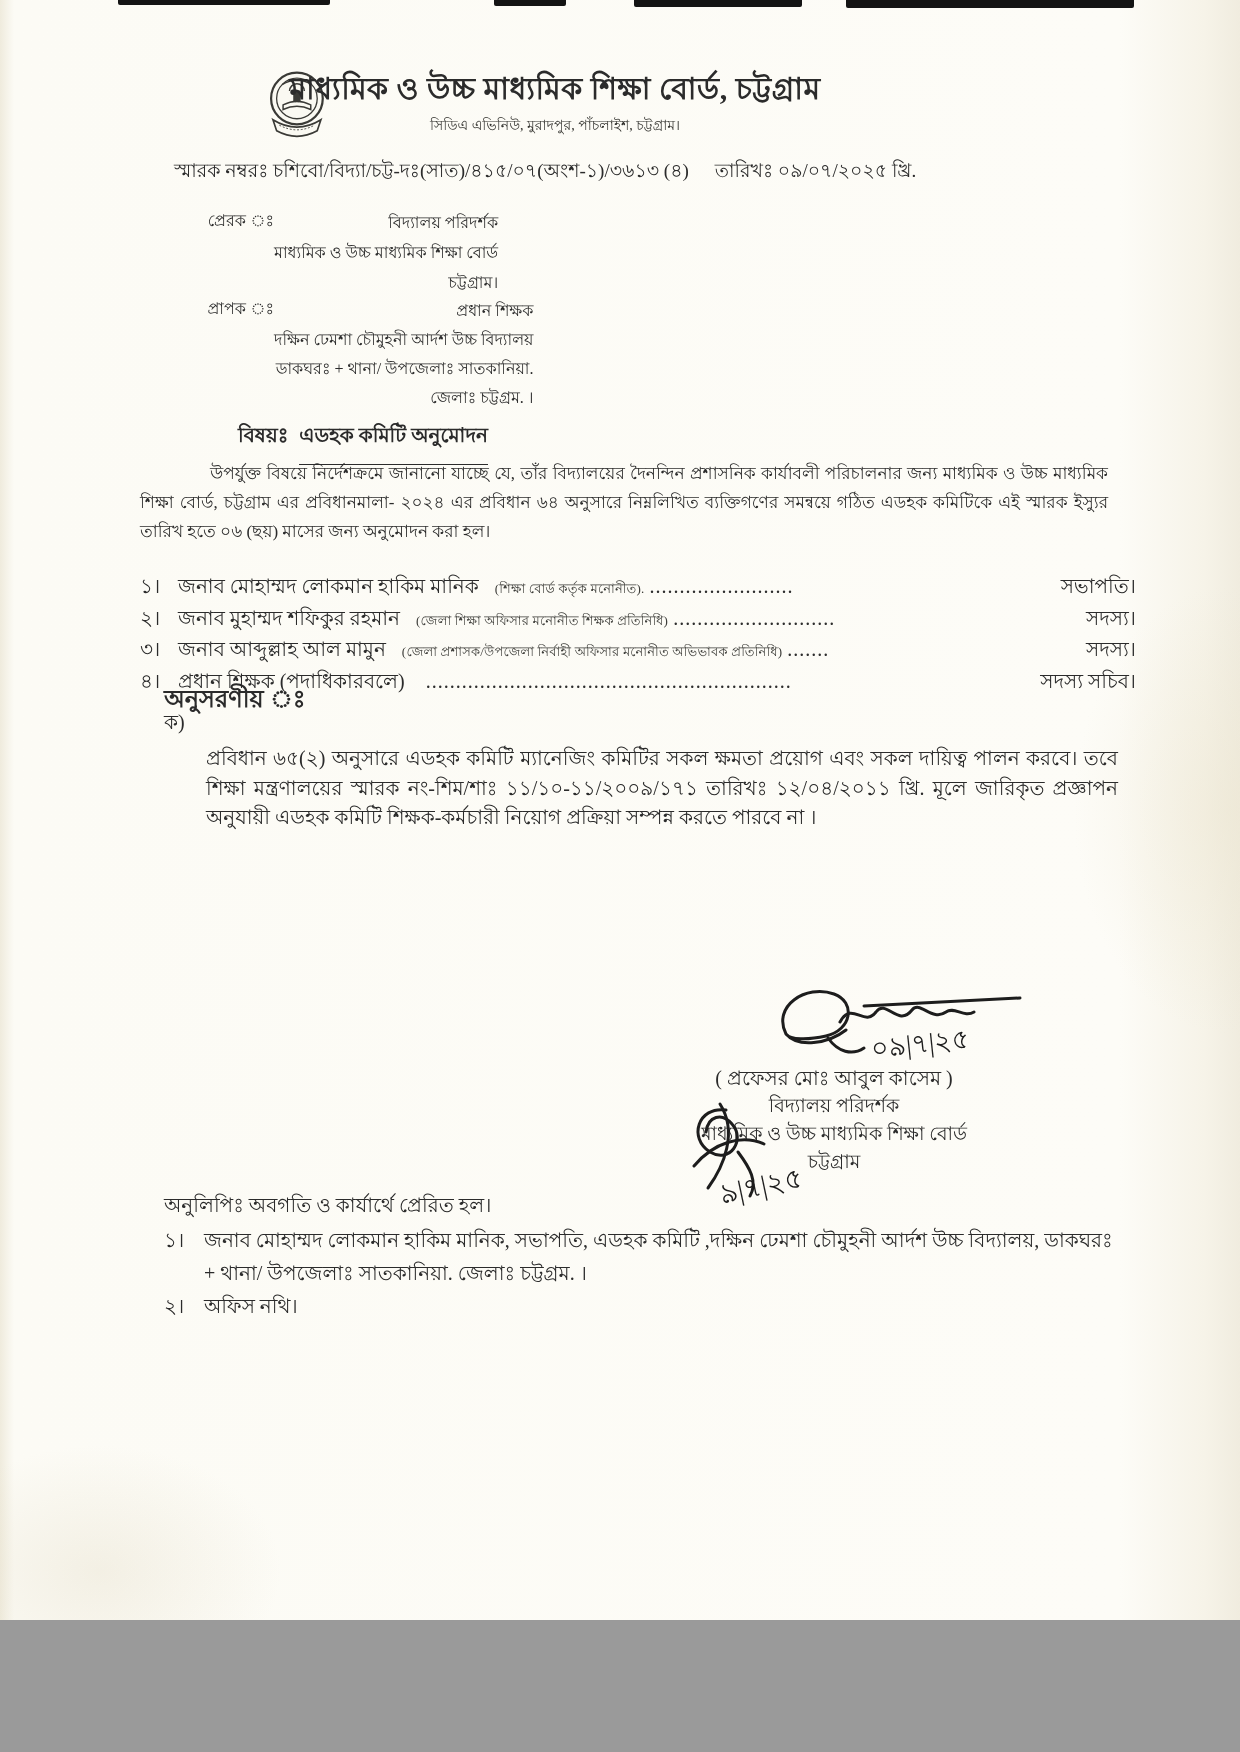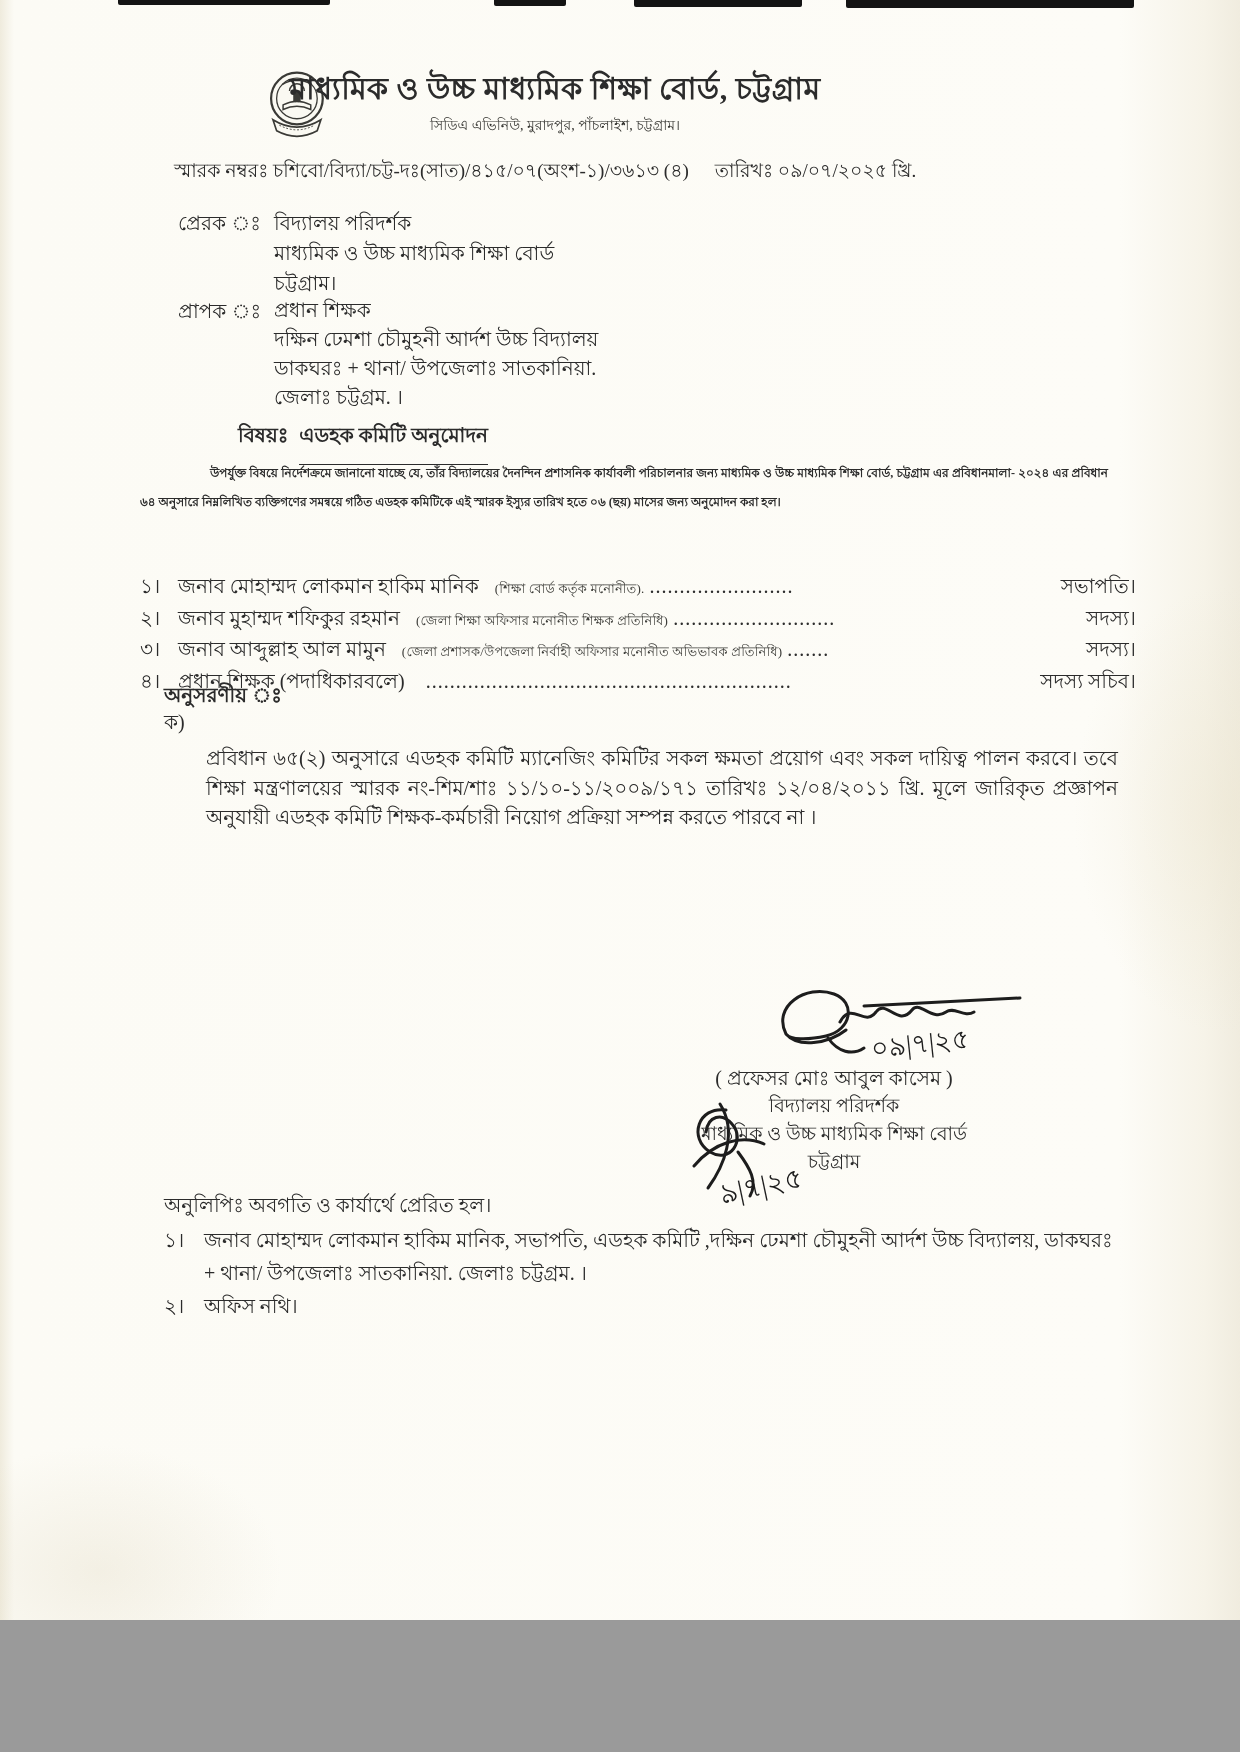--- a/index.html
+++ b/index.html
@@ -19,41 +19,41 @@
   
   .scan-mark{position:absolute;top:0;background:#141414;border-radius:0 0 2px 2px;}
   
   .header-text{top:70px;left:225px;width:660px;text-align:center;}
   .board-name{font-size:30px;font-weight:bold;line-height:38px;letter-spacing:.5px;}
   .board-address{font-size:14px;line-height:26px;margin-top:5px;color:#33332f;}
   .logo{top:68px;left:254px;}
   
   .memo{top:156px;left:174px;width:940px;font-size:19px;display:flex;gap:26px;white-space:nowrap;}
   
-  .addr-block{font-size:20px;}
+  .addr-block{font-size:16px;text-align:right;}
   .addr-block .grid{display:grid;grid-template-columns:96px auto;}
   .addr-block .lines div{line-height:30px;}
   .sender{top:208px;left:178px;}
   .recipient{top:296px;left:178px;}
   .recipient .lines div{line-height:29px;}
   
   .subject{top:420px;left:238px;font-size:20px;font-weight:bold;}
   .subject .sub-text{border-bottom:1.6px solid #2b2b2b;padding-bottom:18px;margin-left:6px;}
   
-  .body-par{top:459px;left:140px;width:968px;font-size:12px;line-height:29px;text-align:justify;text-indent:70px;font-weight:bold;}
+  .body-par{top:459px;left:140px;width:968px;font-size:17px;line-height:29px;text-align:justify;text-indent:70px;}
   
   .committee{top:572px;left:140px;width:996px;font-size:20px;}
   .committee .row{display:flex;align-items:baseline;line-height:28.5px;white-space:nowrap;}
   .committee .no{width:38px;flex:none;}
   .committee .name{margin-right:16px;flex:none;}
   .committee .note{font-size:13px;color:#3c3c38;margin-right:5px;flex:none;letter-spacing:.2px;}
   .committee .dots{flex:1;overflow:hidden;color:#2e2e2e;letter-spacing:1px;}
   .committee .role{margin-left:8px;flex:none;}
   
-  .follow-head{top:680px;left:164px;font-size:20px;font-weight:bold;}
+  .follow-head{top:680px;left:164px;font-size:24px;font-weight:bold;}
   .follow-item{top:708px;left:164px;width:954px;font-size:20px;line-height:29.5px;display:flex;}
   .follow-item .lbl{width:42px;flex:none;}
   .follow-item .txt{text-align:justify;margin-top:36px;}
   
   .sign-block{top:978px;left:618px;width:432px;text-align:center;font-size:19px;}
   .sig-svg{display:block;margin:0 auto -6px 150px;}
   .sign-name{font-size:20px;line-height:28px;}
   .sign-line{line-height:28px;}
   .sig2-svg{position:absolute;left:62px;top:118px;}
   

